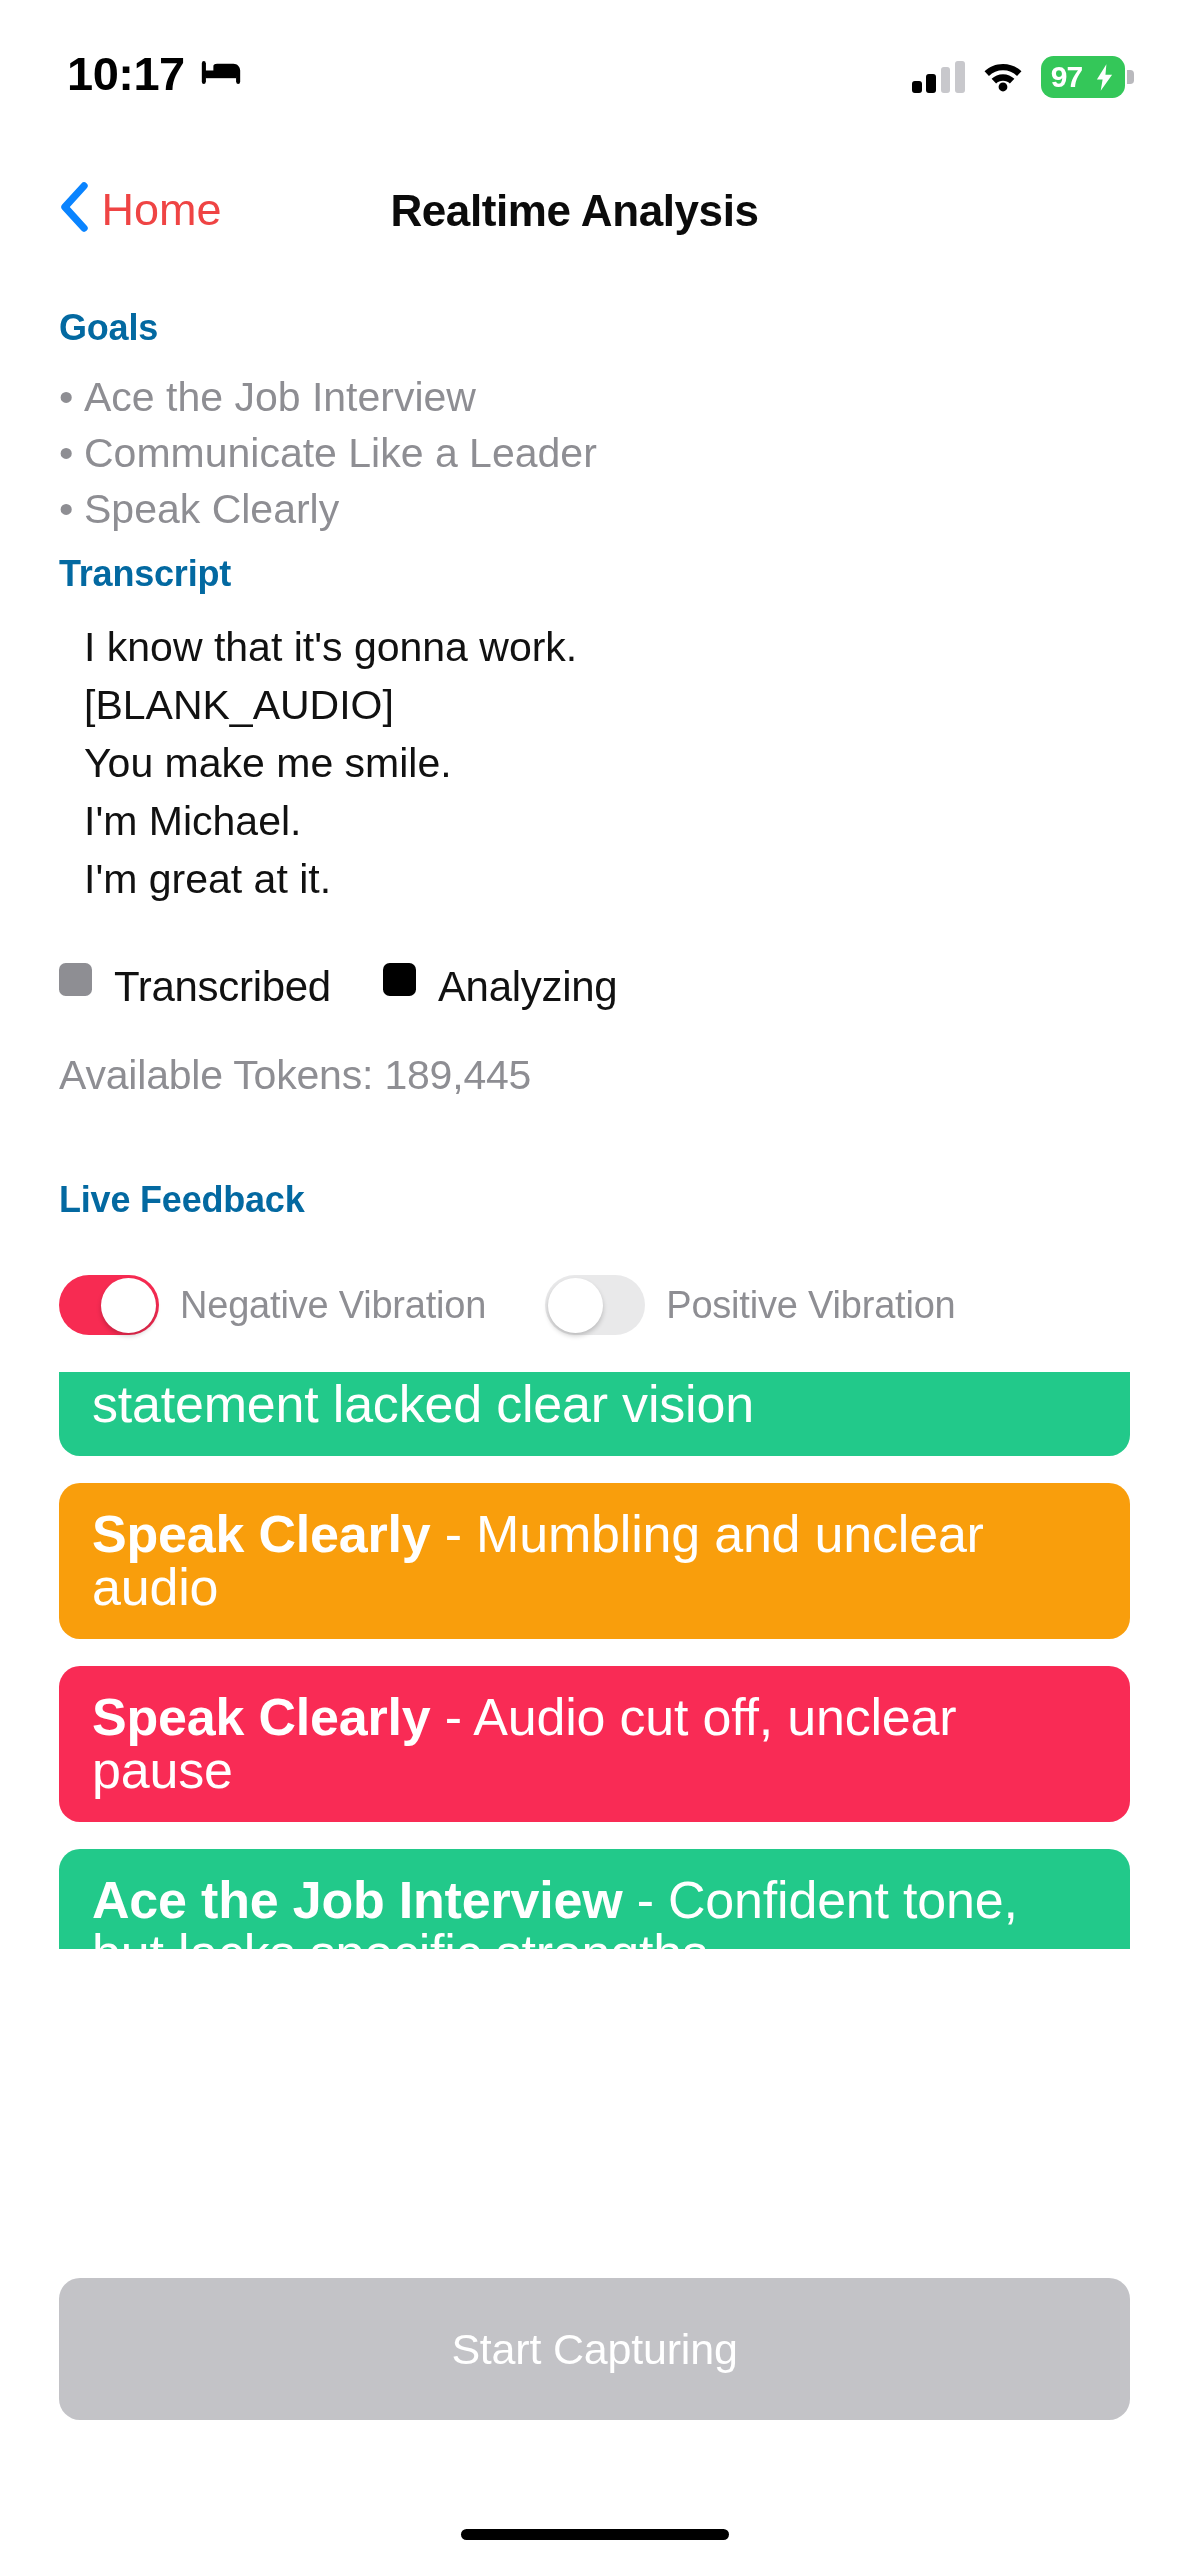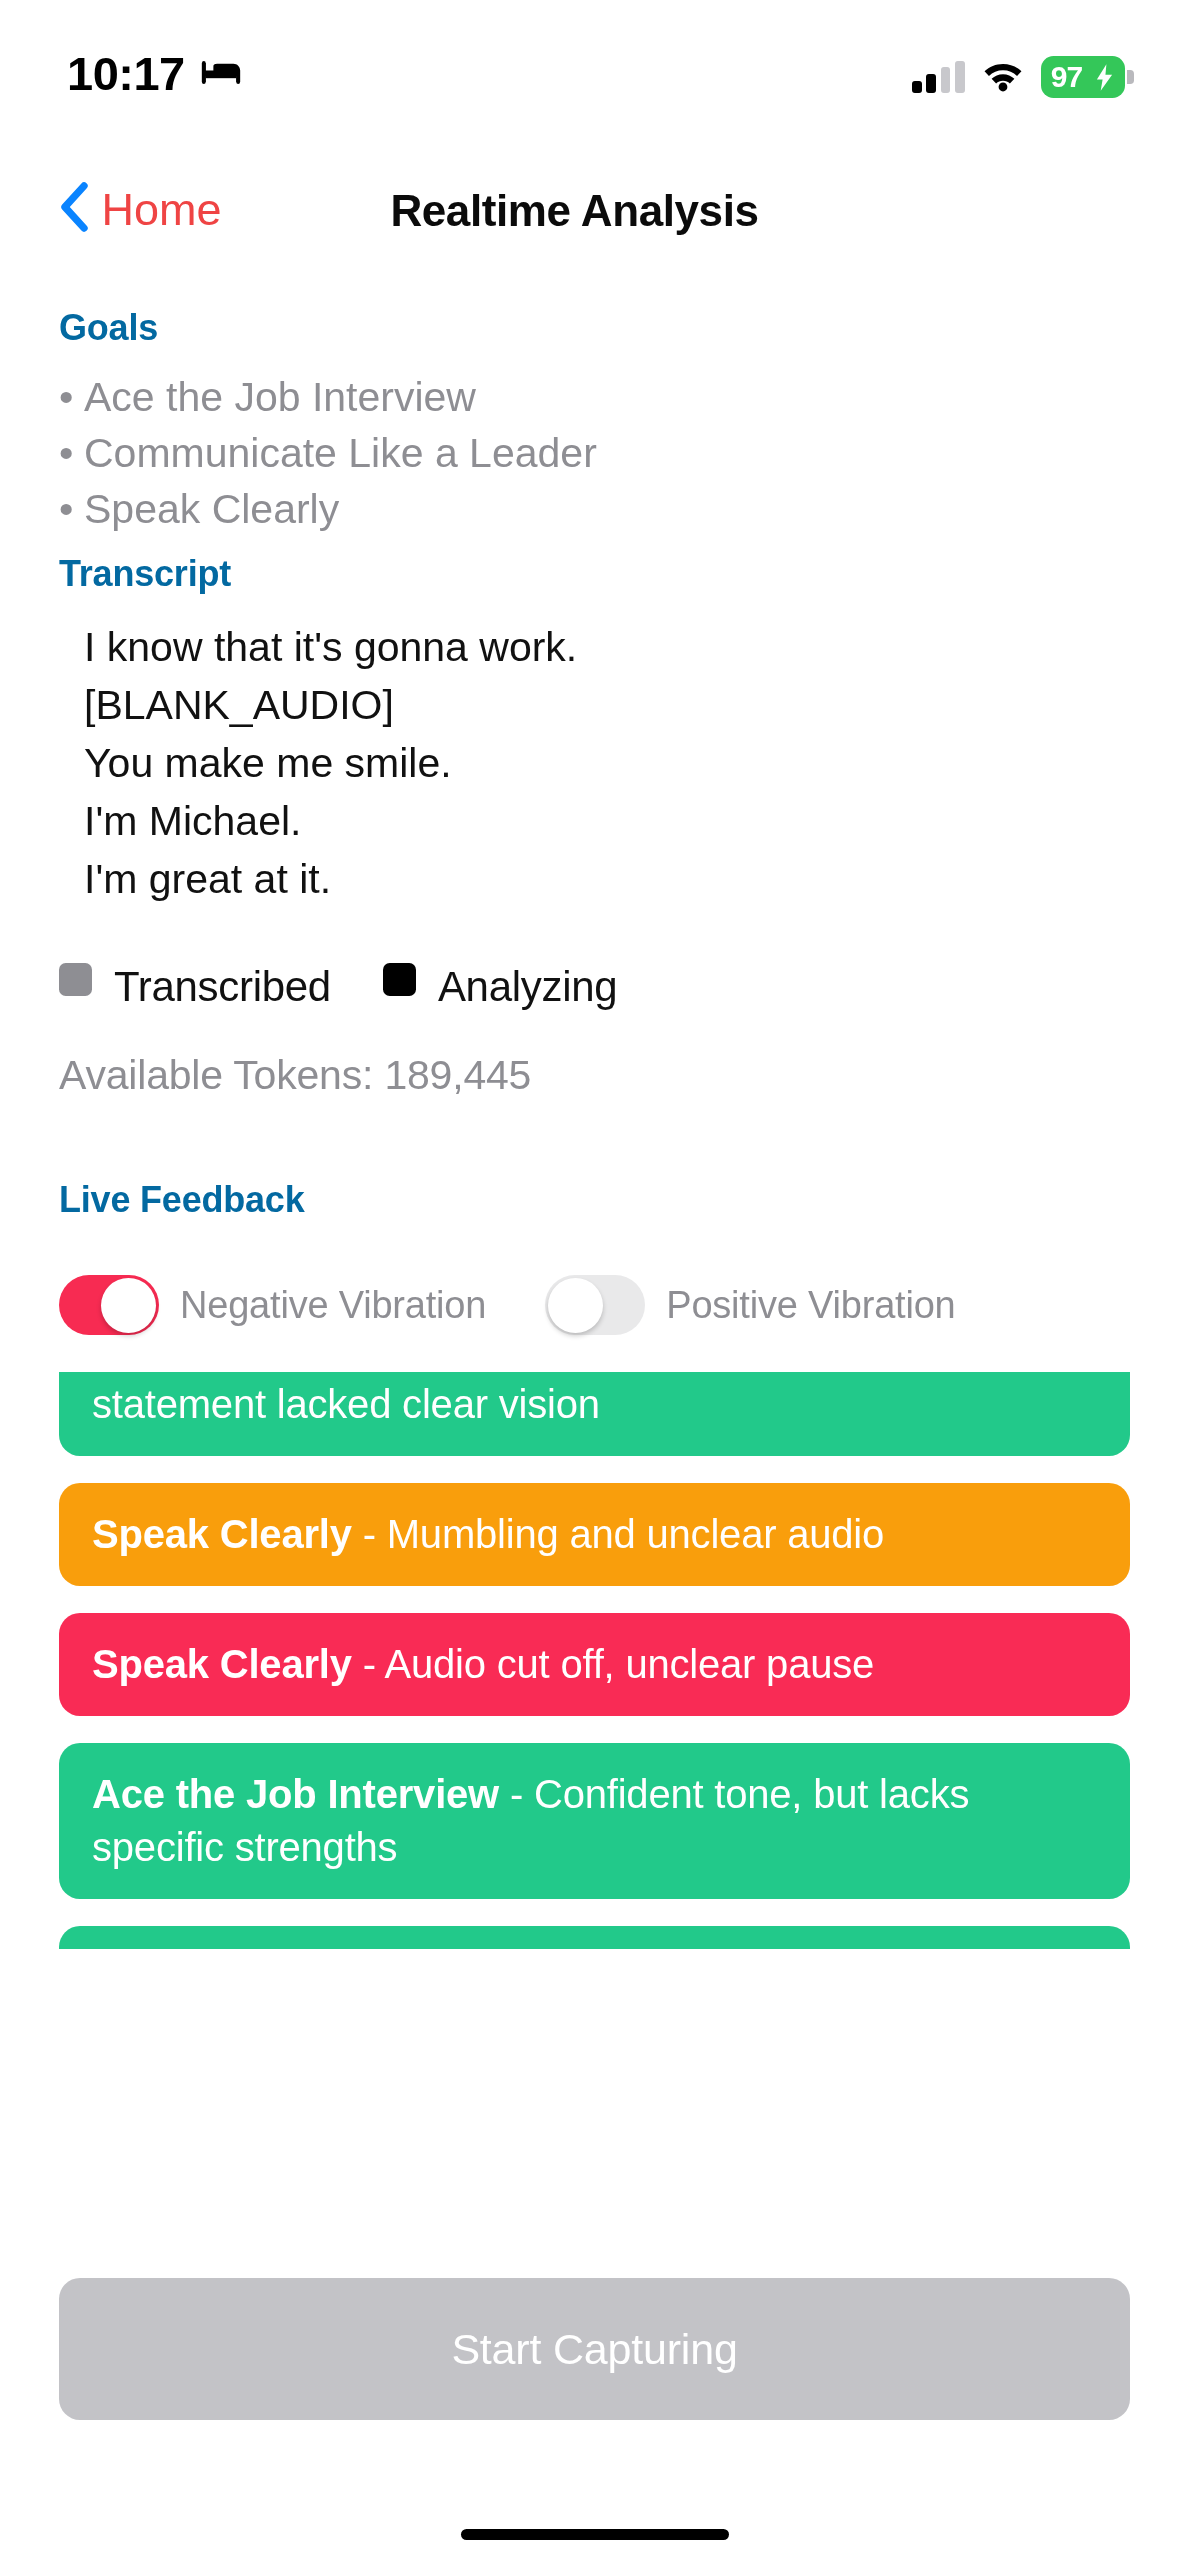--- a/index.html
+++ b/index.html
@@ -125,21 +125,21 @@
   .tg-label { font-size:38px; color:#8e8e93; letter-spacing:-0.2px; white-space:nowrap; }
 
   
   .cards {
     position:absolute; left:59px; top:1372px; width:1071px; height:577px;
     overflow:hidden;
   }
   .card {
     width:1071px; border-radius:21px; color:#fff;
     padding:25px 33px; margin-bottom:27px;
-    font-size:40px; line-height:53px; letter-spacing:-0.2px;
+    font-size:52px; line-height:53px; letter-spacing:-0.2px;
     cursor:pointer;
   }
   .card.clipped { border-radius:0 0 21px 21px; padding-top:7.7px; margin-top:-1.9px; }
   .card b { font-weight:700; }
 
   .start-btn {
     position:absolute; left:59px; top:2278px; width:1071px; height:142px;
     border-radius:21px; background:#C3C3C7;
     display:flex; align-items:center; justify-content:center;
     cursor:pointer;

